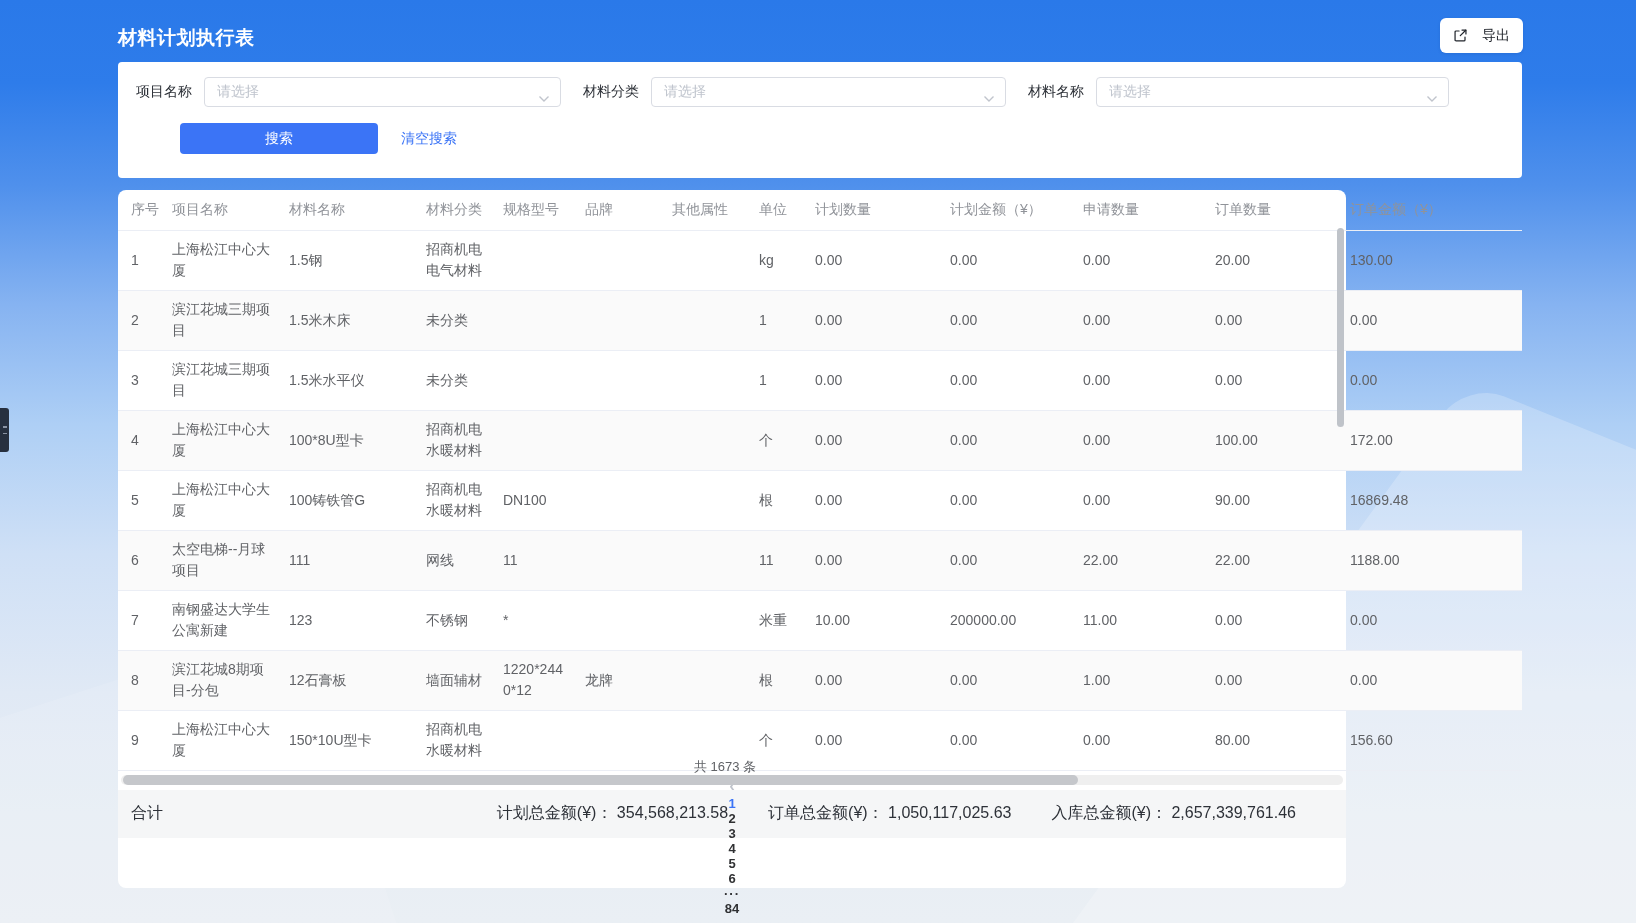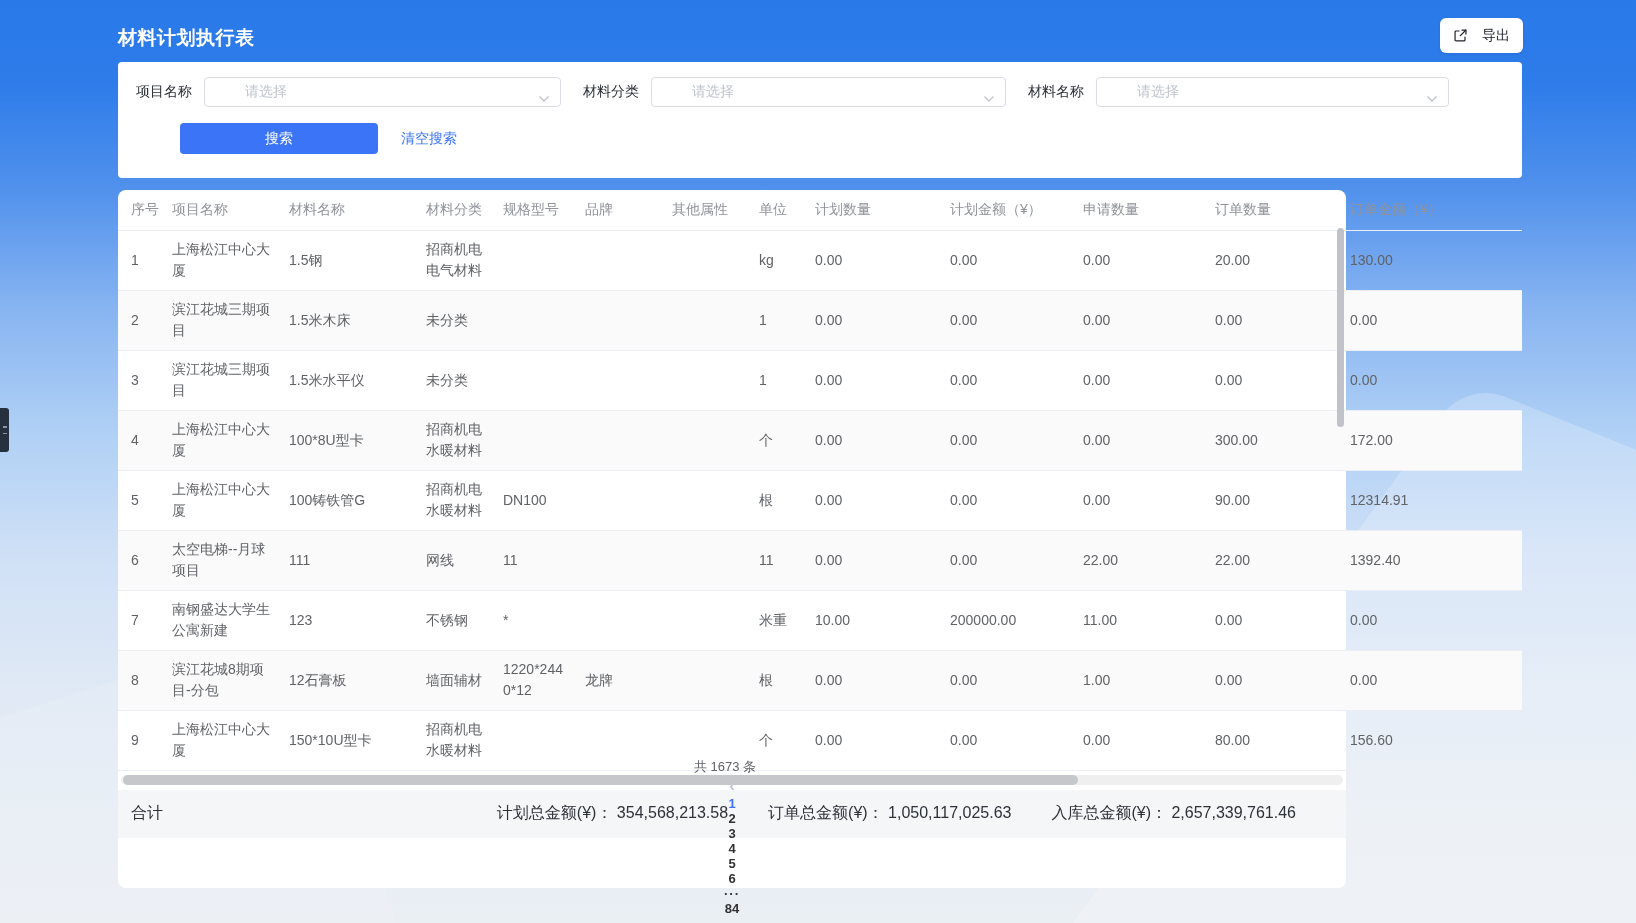--- a/index.html
+++ b/index.html
@@ -22,21 +22,21 @@
   .export-btn { position:absolute; left:1440px; top:18px; width:83px; height:35px; background:#ffffff; border:none;
     border-radius:6px; display:flex; align-items:center; justify-content:center; gap:14px; font-size:14px; color:#20242b;
     cursor:pointer; box-shadow:0 1px 3px rgba(20,60,140,.18); font-family:inherit; }
 
   .filter-card { position:absolute; left:118px; top:62px; width:1404px; height:116px; background:#fff; border-radius:4px; padding:15px 18px; }
   .filter-row { display:flex; align-items:center; }
   .f-label { font-size:14px; color:#2b2f36; white-space:nowrap; margin-right:12px; }
   .f-label.m { margin-left:22px; }
   .f-select { position:relative; height:30px; border:1px solid #d9dce3; border-radius:4px; background:#fff;
     display:flex; align-items:center; padding:0 28px 0 12px; cursor:pointer; }
-  .f-select .ph { font-size:14px; color:#bfc4cd;margin-left:28px; }
+  .f-select .ph { font-size:14px; color:#bfc4cd; }
   .f-select .arrow { position:absolute; right:10px; top:11px; }
   .sel-1 { width:357px; } .sel-2 { width:355px; } .sel-3 { width:353px; }
   .actions-row { margin-top:16px; display:flex; align-items:center;padding-left:44px; }
   .search-btn { width:198px; height:31px; background:var(--accent,#3b74f6); color:#fff; font-size:14px; border:none;
     border-radius:4px; cursor:pointer; font-family:inherit; }
   .clear-link { margin-left:23px; color:var(--accent,#3b74f6); font-size:14px; cursor:pointer; text-decoration:none; }
 
   .table-card { position:absolute; left:118px; top:190px; width:1228px; background:#fff; border-radius:8px; padding-bottom:4px; }
   table { width:1404px; border-collapse:collapse; table-layout:fixed; }
   th { height:40px; font-size:14px; font-weight:normal; color:#909399; text-align:left;
@@ -211,52 +211,52 @@
           <td>上海松江中心大厦</td>
           <td>100*8U型卡</td>
           <td>招商机电水暖材料</td>
           <td></td>
           <td></td>
           <td></td>
           <td>个</td>
           <td>0.00</td>
           <td>0.00</td>
           <td>0.00</td>
-          <td>300.00</td>
+          <td>100.00</td>
           <td>172.00</td>
         </tr>
       <tr>
           <td>5</td>
           <td>上海松江中心大厦</td>
           <td>100铸铁管G</td>
           <td>招商机电水暖材料</td>
           <td>DN100</td>
           <td></td>
           <td></td>
           <td>根</td>
           <td>0.00</td>
           <td>0.00</td>
           <td>0.00</td>
           <td>90.00</td>
-          <td>12314.91</td>
+          <td>16869.48</td>
         </tr>
       <tr>
           <td>6</td>
           <td>太空电梯--月球项目</td>
           <td>111</td>
           <td>网线</td>
           <td>11</td>
           <td></td>
           <td></td>
           <td>11</td>
           <td>0.00</td>
           <td>0.00</td>
           <td>22.00</td>
           <td>22.00</td>
-          <td>1392.40</td>
+          <td>1188.00</td>
         </tr>
       <tr>
           <td>7</td>
           <td>南钢盛达大学生公寓新建</td>
           <td>123</td>
           <td>不锈钢</td>
           <td>*</td>
           <td></td>
           <td></td>
           <td>米重</td>

